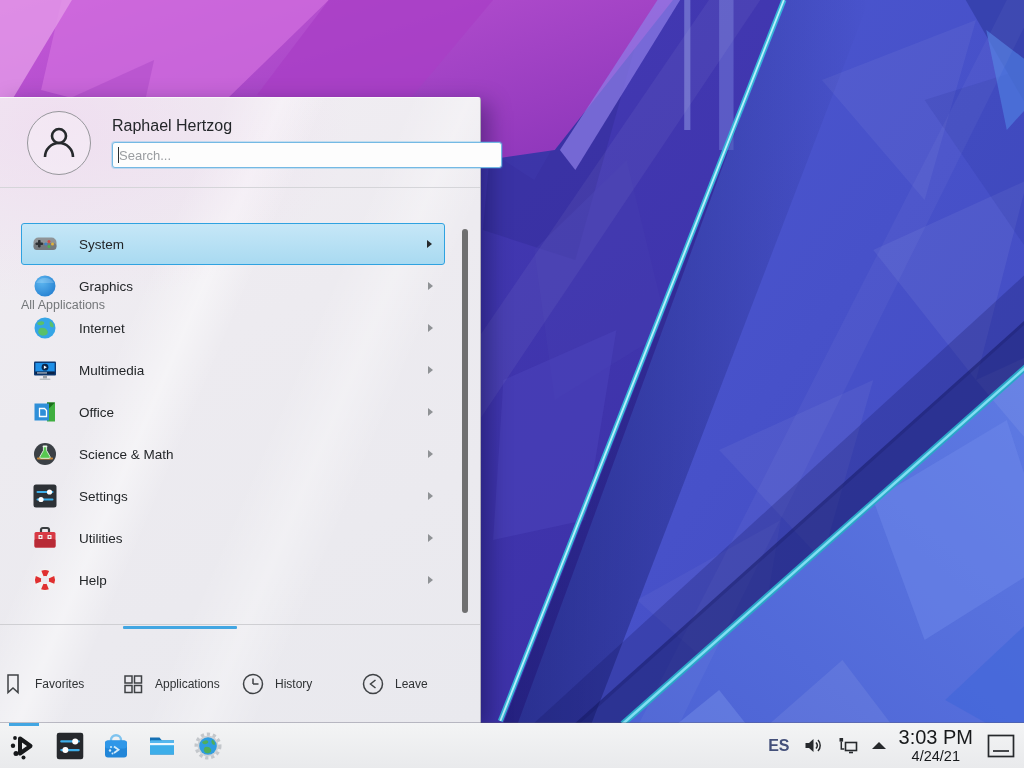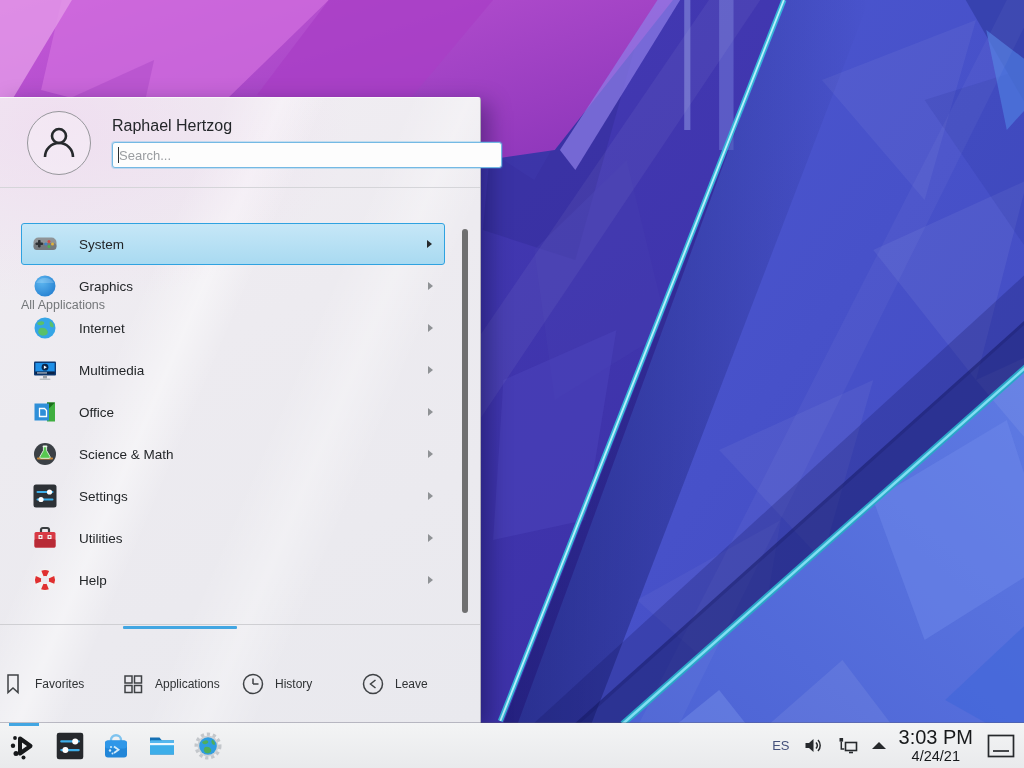--- a/index.html
+++ b/index.html
@@ -60,21 +60,21 @@
   .tab svg{stroke:#3f4245;fill:none;stroke-width:1.5;}
 
   
   .taskbar{position:absolute;left:0;bottom:0;width:1024px;height:45px;
     background:linear-gradient(#f3f4f5,#e9eaec);box-shadow:0 -1px 0 rgba(90,90,110,.35);
     display:flex;align-items:center;padding:0 8px 0 8px;box-sizing:border-box;}
   .task-icons{display:flex;align-items:center;gap:15px;}
   .task-btn{width:31px;height:31px;display:flex;align-items:center;justify-content:center;flex:none;}
   .launcher-active-line{position:absolute;left:9px;top:0;width:30px;height:3px;background:#42a6e2;}
   .tray{margin-left:auto;display:flex;align-items:center;gap:13px;}
-  .kbd-layout{font-size:13px;font-weight:normal;color:#44507a;}
+  .kbd-layout{font-size:16px;font-weight:bold;color:#44507a;}
   .caret-up{width:0;height:0;border-left:7px solid transparent;border-right:7px solid transparent;
     border-bottom:7px solid #26292c;}
   .clock{display:flex;flex-direction:column;align-items:center;line-height:1;color:#17191b;}
   .clock-time{font-size:20px;}
   .clock-date{font-size:14.5px;margin-top:2px;}
   .show-desktop{width:30px;height:26px;display:flex;align-items:center;justify-content:center;}
 </style>
 </head>
 <body>
 

